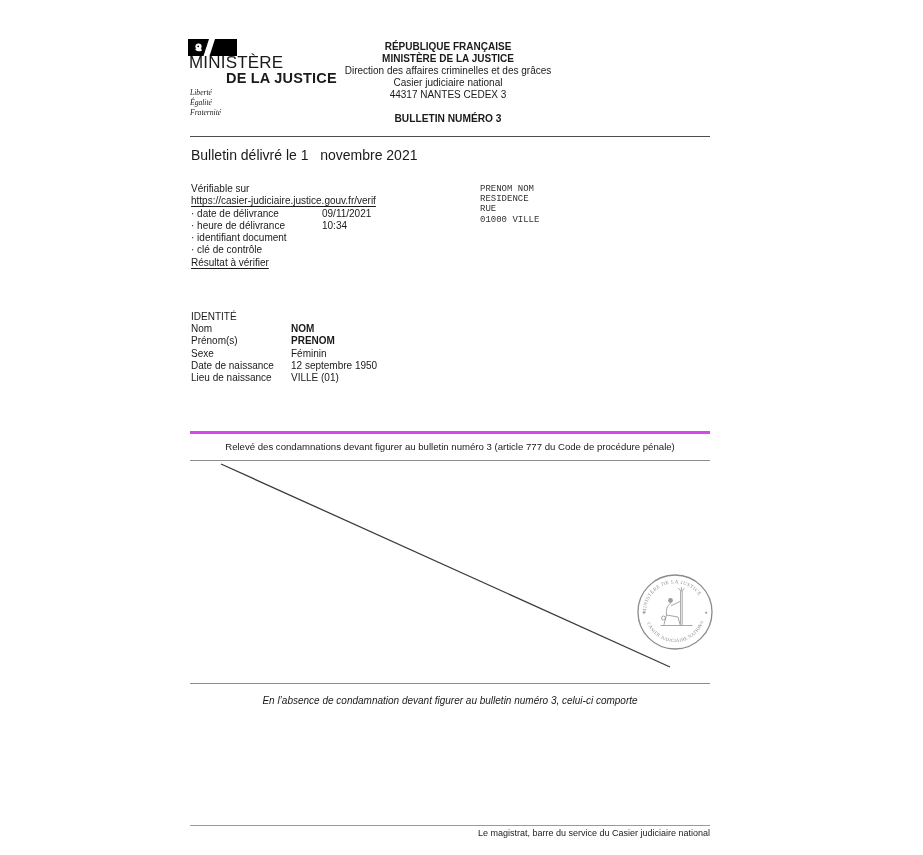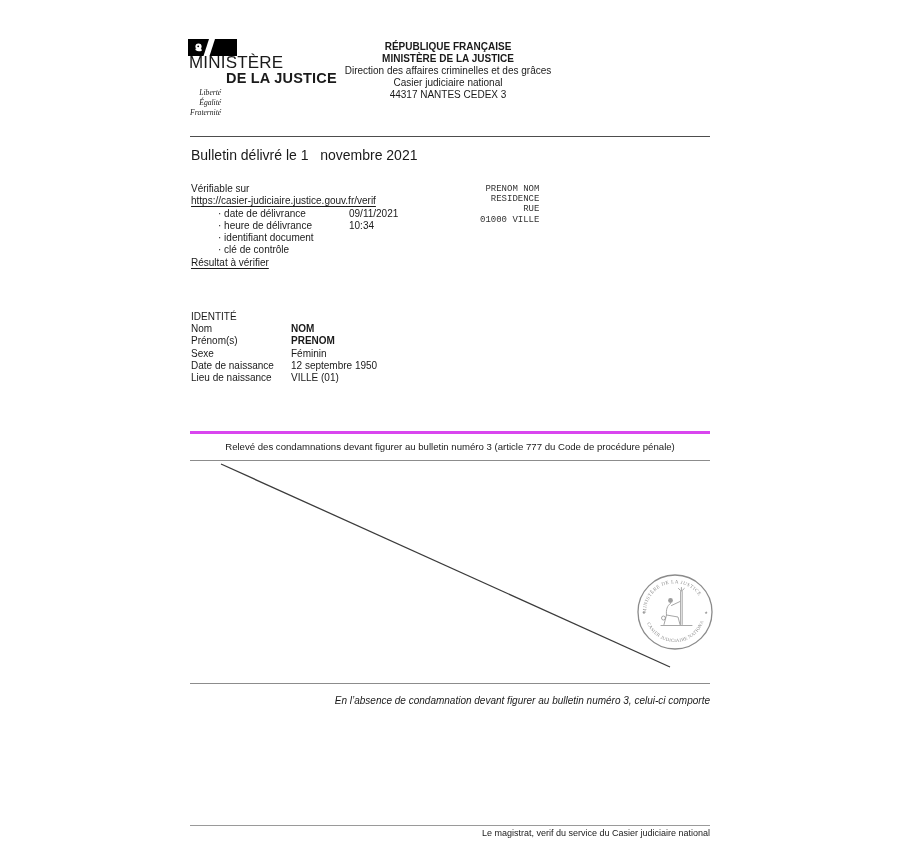--- a/index.html
+++ b/index.html
@@ -5,56 +5,56 @@
   html,body{margin:0;padding:0;background:#ffffff;}
   .page{position:relative;width:923px;height:855px;background:#fff;
         font-family:"Liberation Sans",sans-serif;color:#1a1a1a;overflow:hidden;}
   .abs{position:absolute;}
 
   
   .logo{left:188px;top:39px;width:49px;height:17px;}
   .wordmark1{left:189px;top:55px;font-size:17px;font-weight:normal;letter-spacing:.2px;line-height:15px;}
   .wordmark2{left:189px;top:70.5px;font-size:14.5px;font-weight:bold;letter-spacing:.2px;line-height:15px;margin-left:37px;}
   .motto{left:190px;top:88px;font-family:"Liberation Serif",serif;font-style:italic;
-         font-size:7.6px;line-height:10px;text-align:right;}
+         font-size:7.6px;line-height:10px;}
 
   
   .issuer{left:190px;top:41px;width:516px;text-align:center;font-size:10px;line-height:12.1px;}
   .issuer .b{font-weight:bold;}
   .bulletin-title{left:190px;top:112.5px;width:516px;text-align:center;font-size:10.2px;font-weight:bold;}
 
   .rule-top{left:190px;top:135.5px;width:520px;border-top:1.2px solid #4d4d4d;height:0;}
   .issued{left:191px;top:146.5px;font-size:14px;white-space:pre;}
 
   
   .verif{left:191px;top:183px;font-size:10px;line-height:12.3px;}
   .verif a{color:#1a1a1a;text-decoration:underline;text-underline-offset:2px;}
-  .ver-row{display:flex;margin-left:27px;}
+  .ver-row{display:flex;}
   .ver-label{width:131px;}
 
   
   .recipient{left:480px;top:184px;font-family:"Liberation Mono",monospace;
-             font-size:9px;line-height:10.2px;color:#333;text-align:right;}
+             font-size:9px;line-height:10.2px;color:#333;}
 
   
   .identity{left:191px;top:311px;font-size:10px;line-height:12.2px;}
   .id-row{display:flex;}
   .id-label{width:100px;}
   .bold{font-weight:bold;}
 
   
   .banner{left:190px;top:430.5px;width:520px;height:26px;border-top:3px solid #d946ef;
           border-bottom:1px solid #8c8c8c;display:flex;align-items:center;justify-content:center;
           font-size:9.6px;}
 
   .diag-svg{left:190px;top:455px;width:520px;height:235px;}
   .seal-svg{left:635px;top:572px;width:80px;height:80px;}
 
   .rule-mid{left:190px;top:683px;width:520px;border-top:1px solid #8c8c8c;height:0;}
-  .note{left:190px;top:694px;width:520px;text-align:right;font-style:italic;
+  .note{left:190px;top:694px;width:520px;text-align:center;font-style:italic;
         font-size:10px;line-height:13.5px;}
 
   .rule-bottom{left:190px;top:824.5px;width:520px;border-top:1.2px solid #9a9a9a;height:0;}
   .footer-sig{left:190px;top:828px;width:520px;text-align:right;font-size:9px;}
 </style>
 </head>
 <body>
 
 <div class="page">
 
@@ -76,20 +76,21 @@
   </div>
 
   <div class="abs issuer">
     <div class="b">RÉPUBLIQUE FRANÇAISE</div>
     <div class="b">MINISTÈRE DE LA JUSTICE</div>
     <div>Direction des affaires criminelles et des grâces</div>
     <div>Casier judiciaire national</div>
     <div>44317 NANTES CEDEX 3</div>
   </div>
 
+  <div class="abs bulletin-title">BULLETIN NUMÉRO 3</div>
 
   <div class="abs rule-top"></div>
 
   <div class="abs issued">Bulletin délivré le 1   novembre 2021</div>
 
   <div class="abs verif">
     <div>Vérifiable sur</div>
     <div><a href="#">https://casier-judiciaire.justice.gouv.fr/verif</a></div>
     <div class="ver-row">
       <span class="ver-label">· date de délivrance</span>
@@ -178,15 +179,15 @@
     </g>
   </svg>
 
   <div class="abs rule-mid"></div>
 
   <div class="abs note">
     <div>En l’absence de condamnation devant figurer au bulletin numéro 3, celui-ci comporte</div>
   </div>
 
   <div class="abs rule-bottom"></div>
-  <div class="abs footer-sig">Le magistrat, verif du service du Casier judiciaire national</div>
+  <div class="abs footer-sig">Le magistrat, barre du service du Casier judiciaire national</div>
 
 </div>
 
 </body></html>

